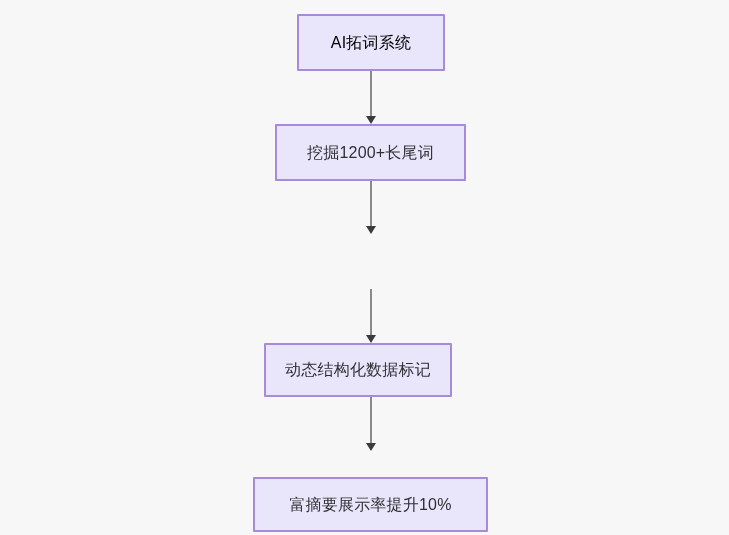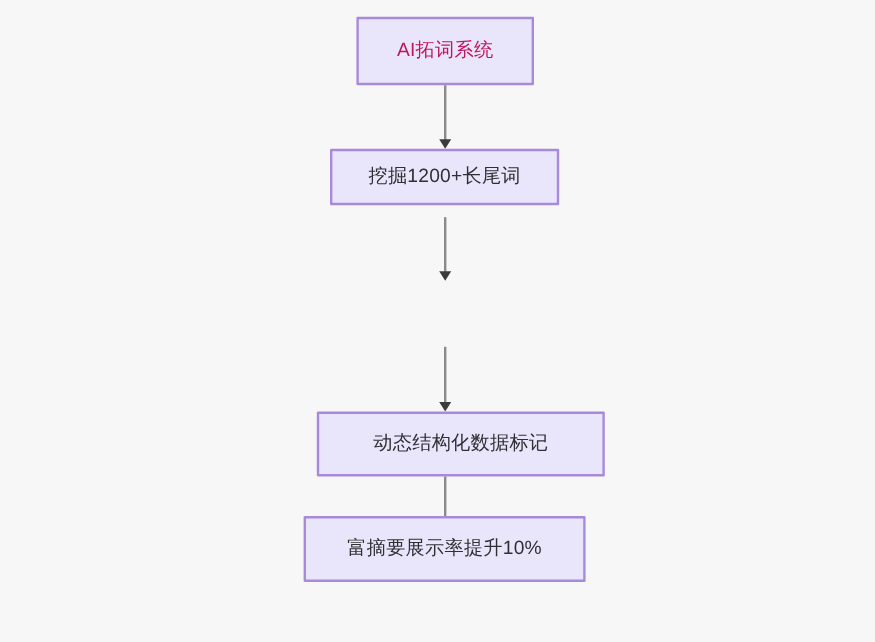--- a/index.html
+++ b/index.html
@@ -73,25 +73,25 @@
       <div class="edge-arrow" style="top: 45px; border-top-color: rgb(59, 59, 59);"></div>
     </div>
     <div class="edge" style="left: 371px; top: 289px; height: 54px;">
       <div class="edge-line" style="height: 47px; background: rgb(138, 138, 138);"></div>
       <div class="edge-arrow" style="top: 46px; border-top-color: rgb(59, 59, 59);"></div>
     </div>
     <div class="edge" style="left: 371px; top: 397px; height: 54px;">
       <div class="edge-line" style="height: 47px; background: rgb(138, 138, 138);"></div>
       <div class="edge-arrow" style="top: 46px; border-top-color: rgb(59, 59, 59);"></div>
     </div>
-    <div class="node" style="left: 297px; top: 14px; width: 148px; height: 57px; background: rgb(233, 230, 251); border-color: rgb(167, 139, 218); color: #be185d;">
+    <div class="node" style="left: 297px; top: 14px; width: 148px; height: 57px; background: rgb(233, 230, 251); border-color: rgb(167, 139, 218); color: #000000;">
       <span class="node-label">AI拓词系统</span>
     </div>
-    <div class="node" style="left: 275px; top: 124px; width: 191px; height: 47px; background: rgb(233, 230, 251); border-color: rgb(167, 139, 218); color: rgb(47, 47, 52);">
+    <div class="node" style="left: 275px; top: 124px; width: 191px; height: 57px; background: rgb(233, 230, 251); border-color: rgb(167, 139, 218); color: rgb(47, 47, 52);">
       <span class="node-label">挖掘1200+长尾词</span>
     </div>
-    <div class="node" style="left: 264px; top: 343px; width: 240px; height: 54px; background: rgb(233, 230, 251); border-color: rgb(167, 139, 218); color: rgb(47, 47, 52);">
+    <div class="node" style="left: 264px; top: 343px; width: 188px; height: 54px; background: rgb(233, 230, 251); border-color: rgb(167, 139, 218); color: rgb(47, 47, 52);">
       <span class="node-label">动态结构化数据标记</span>
     </div>
-    <div class="node" style="left: 253px; top: 430px; width: 235px; height: 55px; background: rgb(233, 230, 251); border-color: rgb(167, 139, 218); color: rgb(47, 47, 52);">
+    <div class="node" style="left: 253px; top: 477px; width: 235px; height: 55px; background: rgb(233, 230, 251); border-color: rgb(167, 139, 218); color: rgb(47, 47, 52);">
       <span class="node-label">富摘要展示率提升10%</span>
     </div>
   </div>
 
 </body></html>

